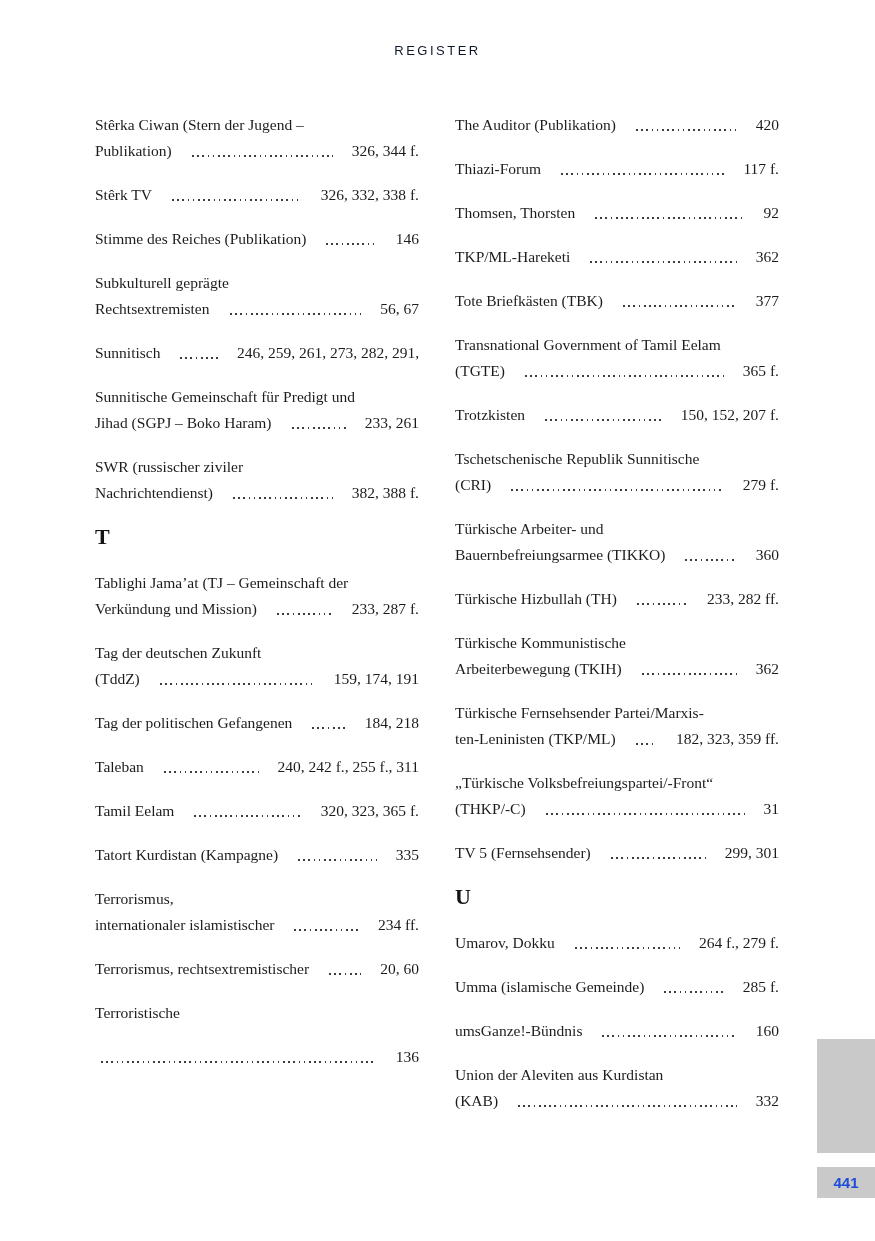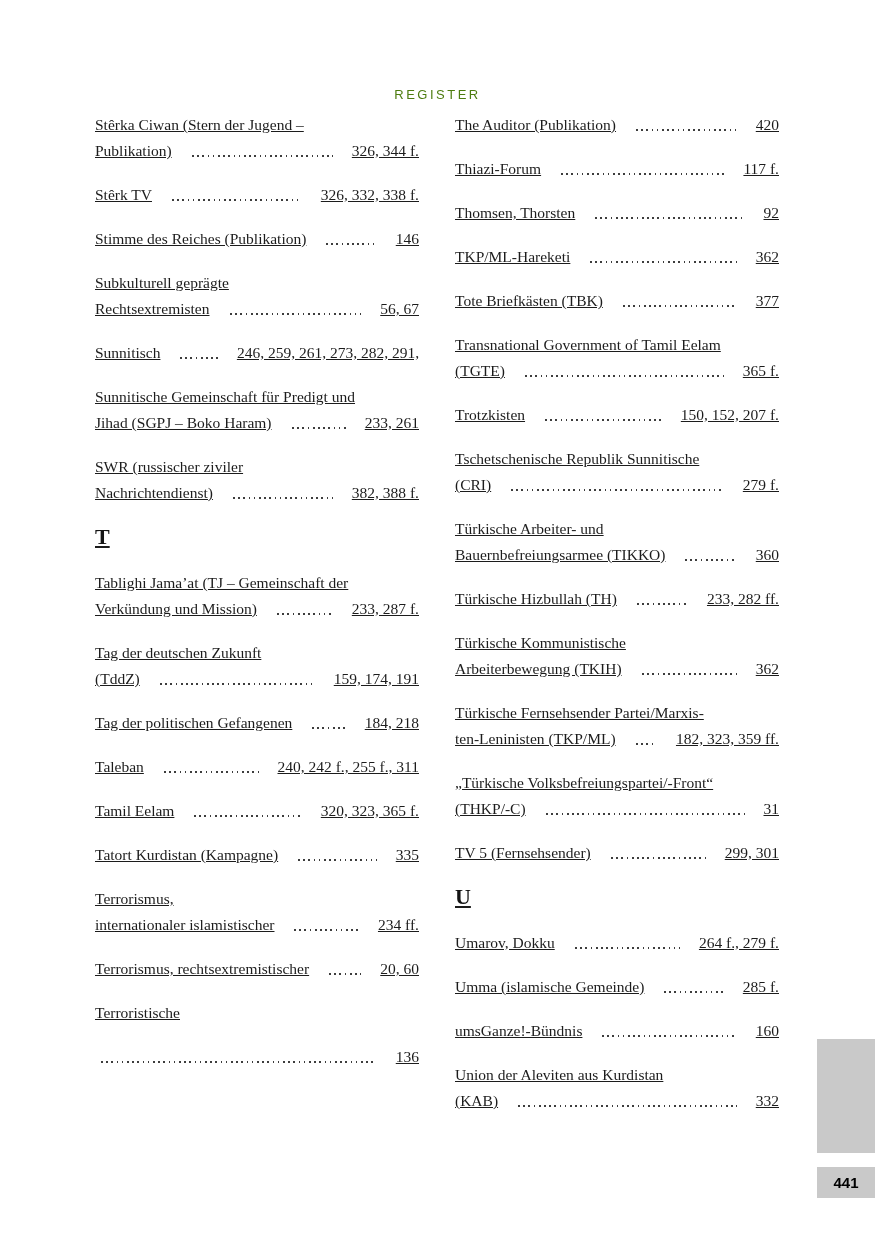--- a/index.html
+++ b/index.html
@@ -15,29 +15,27 @@
     background: #ffffff;
     overflow: hidden;
   }
   .register-header {
     position: absolute;
     top: 43px; left: 0; width: 100%;
     text-align: center;
     font-family: "Liberation Sans", sans-serif;
     font-size: 13px;
     letter-spacing: 2.5px;
-    color: #4d7c0f;
-    margin-top: 44px;
+    color: #0f172a;
   }
   .columns {
     position: absolute;
     top: 112px; left: 95px;
     display: flex;
     gap: 36px;
-    text-decoration: underline;
   }
   .col { width: 324px; }
   .entry {
     margin-bottom: 18px;
     font-size: 15.5px;
     line-height: 26px;
   }
   .entry-line { white-space: nowrap; }
   .entry-line.last { display: flex; align-items: baseline; gap: 14px; }
   .term { white-space: nowrap; }
@@ -70,21 +68,21 @@
     position: absolute;
     right: 0; top: 1167px;
     width: 58px; height: 31px;
     background: #c9c9c9;
     display: flex; align-items: center; justify-content: center;
   }
   .page-number-band .num {
     font-family: "Liberation Sans", sans-serif;
     font-weight: 700;
     font-size: 15px;
-    color: #000000;
+    color: #1d4ed8;
   }
 </style>
 </head>
 <body>
 
 <div class="page">
 
   <div class="register-header">REGISTER</div>
 
   <div class="columns">

